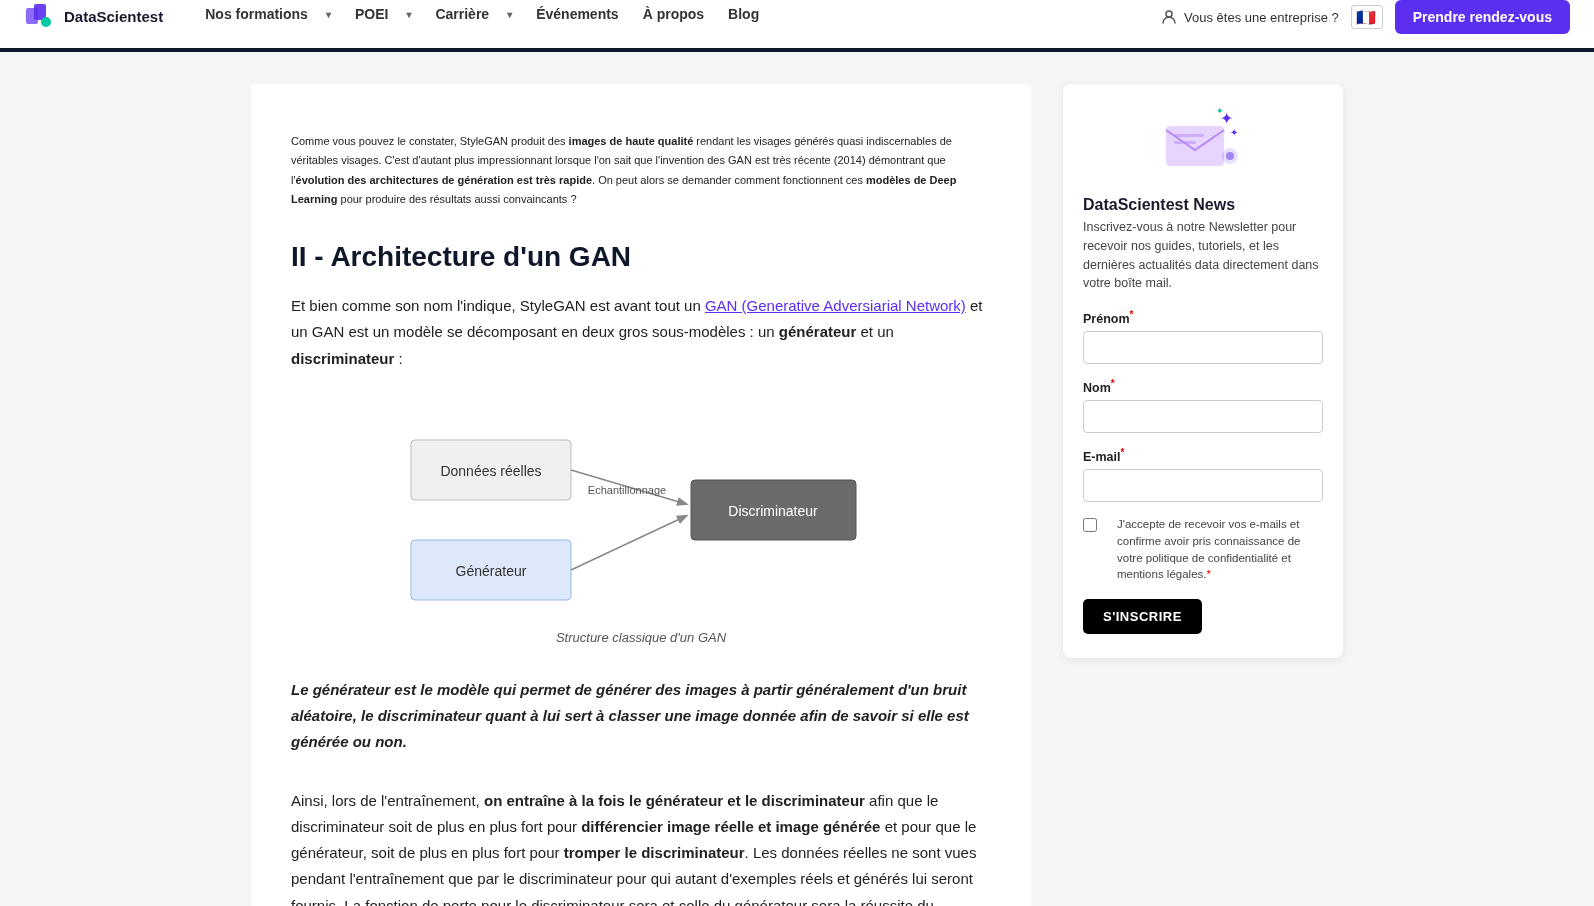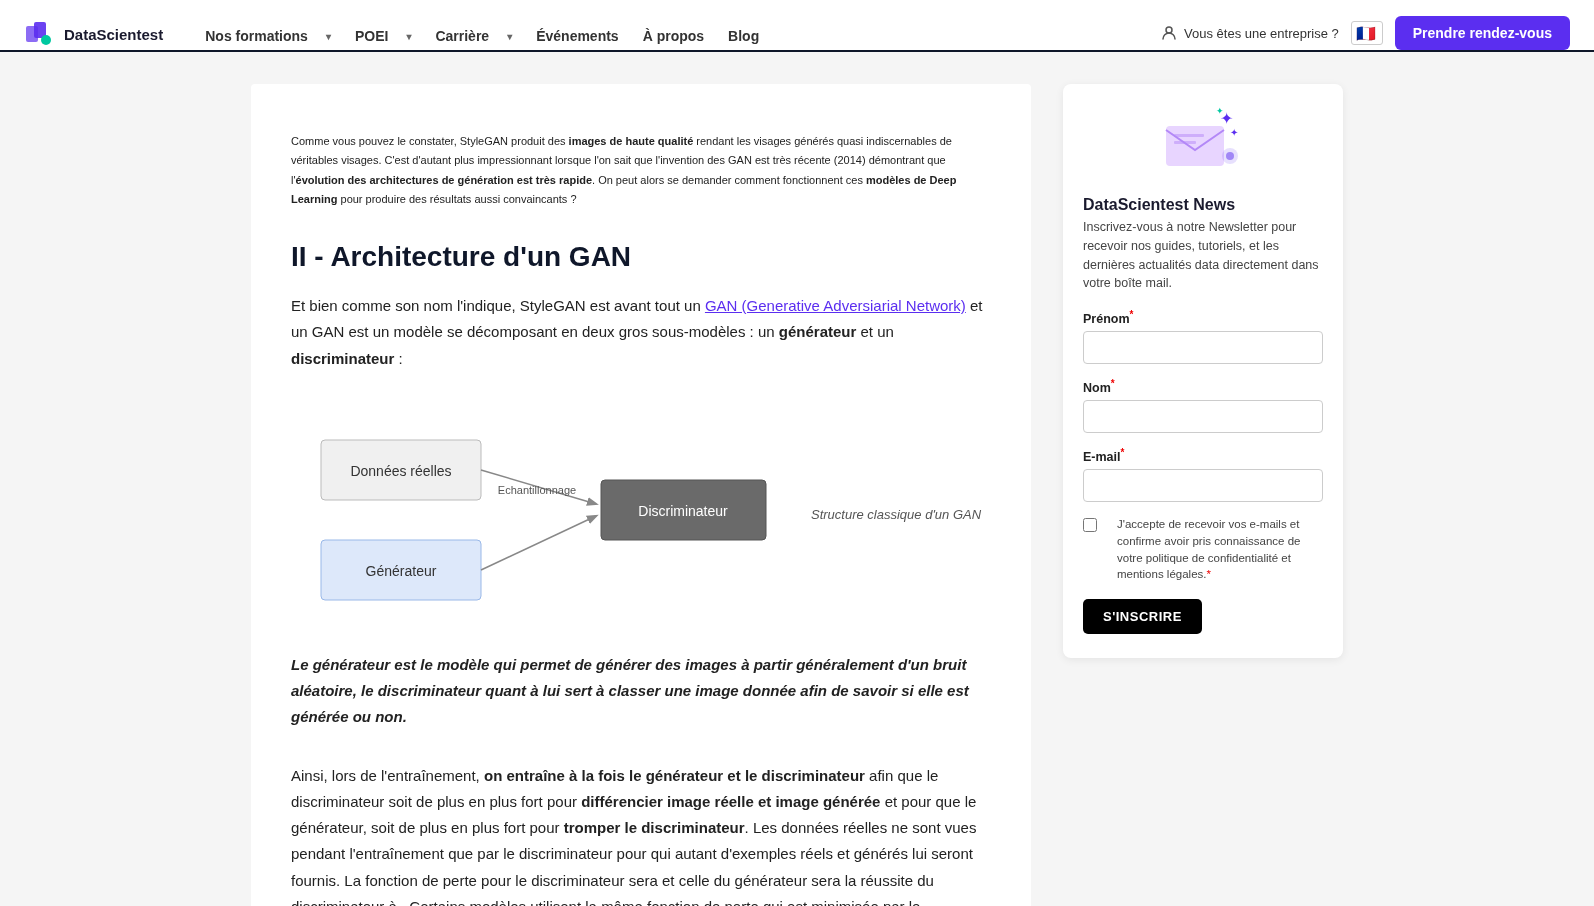--- a/index.html
+++ b/index.html
@@ -1,22 +1,22 @@
 <!DOCTYPE html>
 <html><head>
   <meta charset="utf-8">
   <style>
     * { box-sizing: border-box; margin: 0; padding: 0; }
     body { font-family: -apple-system, BlinkMacSystemFont, 'Segoe UI', Arial, sans-serif; background: #f5f5f5; color: #222; font-size: 15px; }
 
     
     .navbar {
       position: fixed; top: 0; left: 0; right: 0; height: 52px;
-      background: #fff; border-bottom: 2px solid #0f172a;
-      display: flex; align-items: flex-end; padding: 0 24px; z-index: 100;
+      background: #fff; border-bottom: 4px solid #0f172a;
+      display: flex; align-items: flex-start; padding: 0 24px; z-index: 100;
       gap: 0;
     }
     .navbar-logo {
       display: flex; align-items: center; gap: 8px; margin-right: 32px; text-decoration: none;
     }
     .navbar-logo-icon {
       width: 32px; height: 32px;
     }
     .navbar-logo-text {
       font-size: 15px; font-weight: 700; color: #1a1a2e;
@@ -89,21 +89,21 @@
       line-height: 1.75;
       color: #222;
       margin-bottom: 24px;
     }
     .section-para a { color: #5b2ef0; text-decoration: underline; }
     .section-para b, .section-para strong { font-weight: 700; }
 
     
     .diagram-container {
       display: flex;
-      flex-direction: row;
+      flex-direction: column;
       align-items: center;
       margin: 28px 0 32px 0;
     }
     .diagram-svg-wrapper {
       width: 520px;
       height: 220px;
       position: relative;
     }
     .diagram-caption {
       font-size: 13px;

